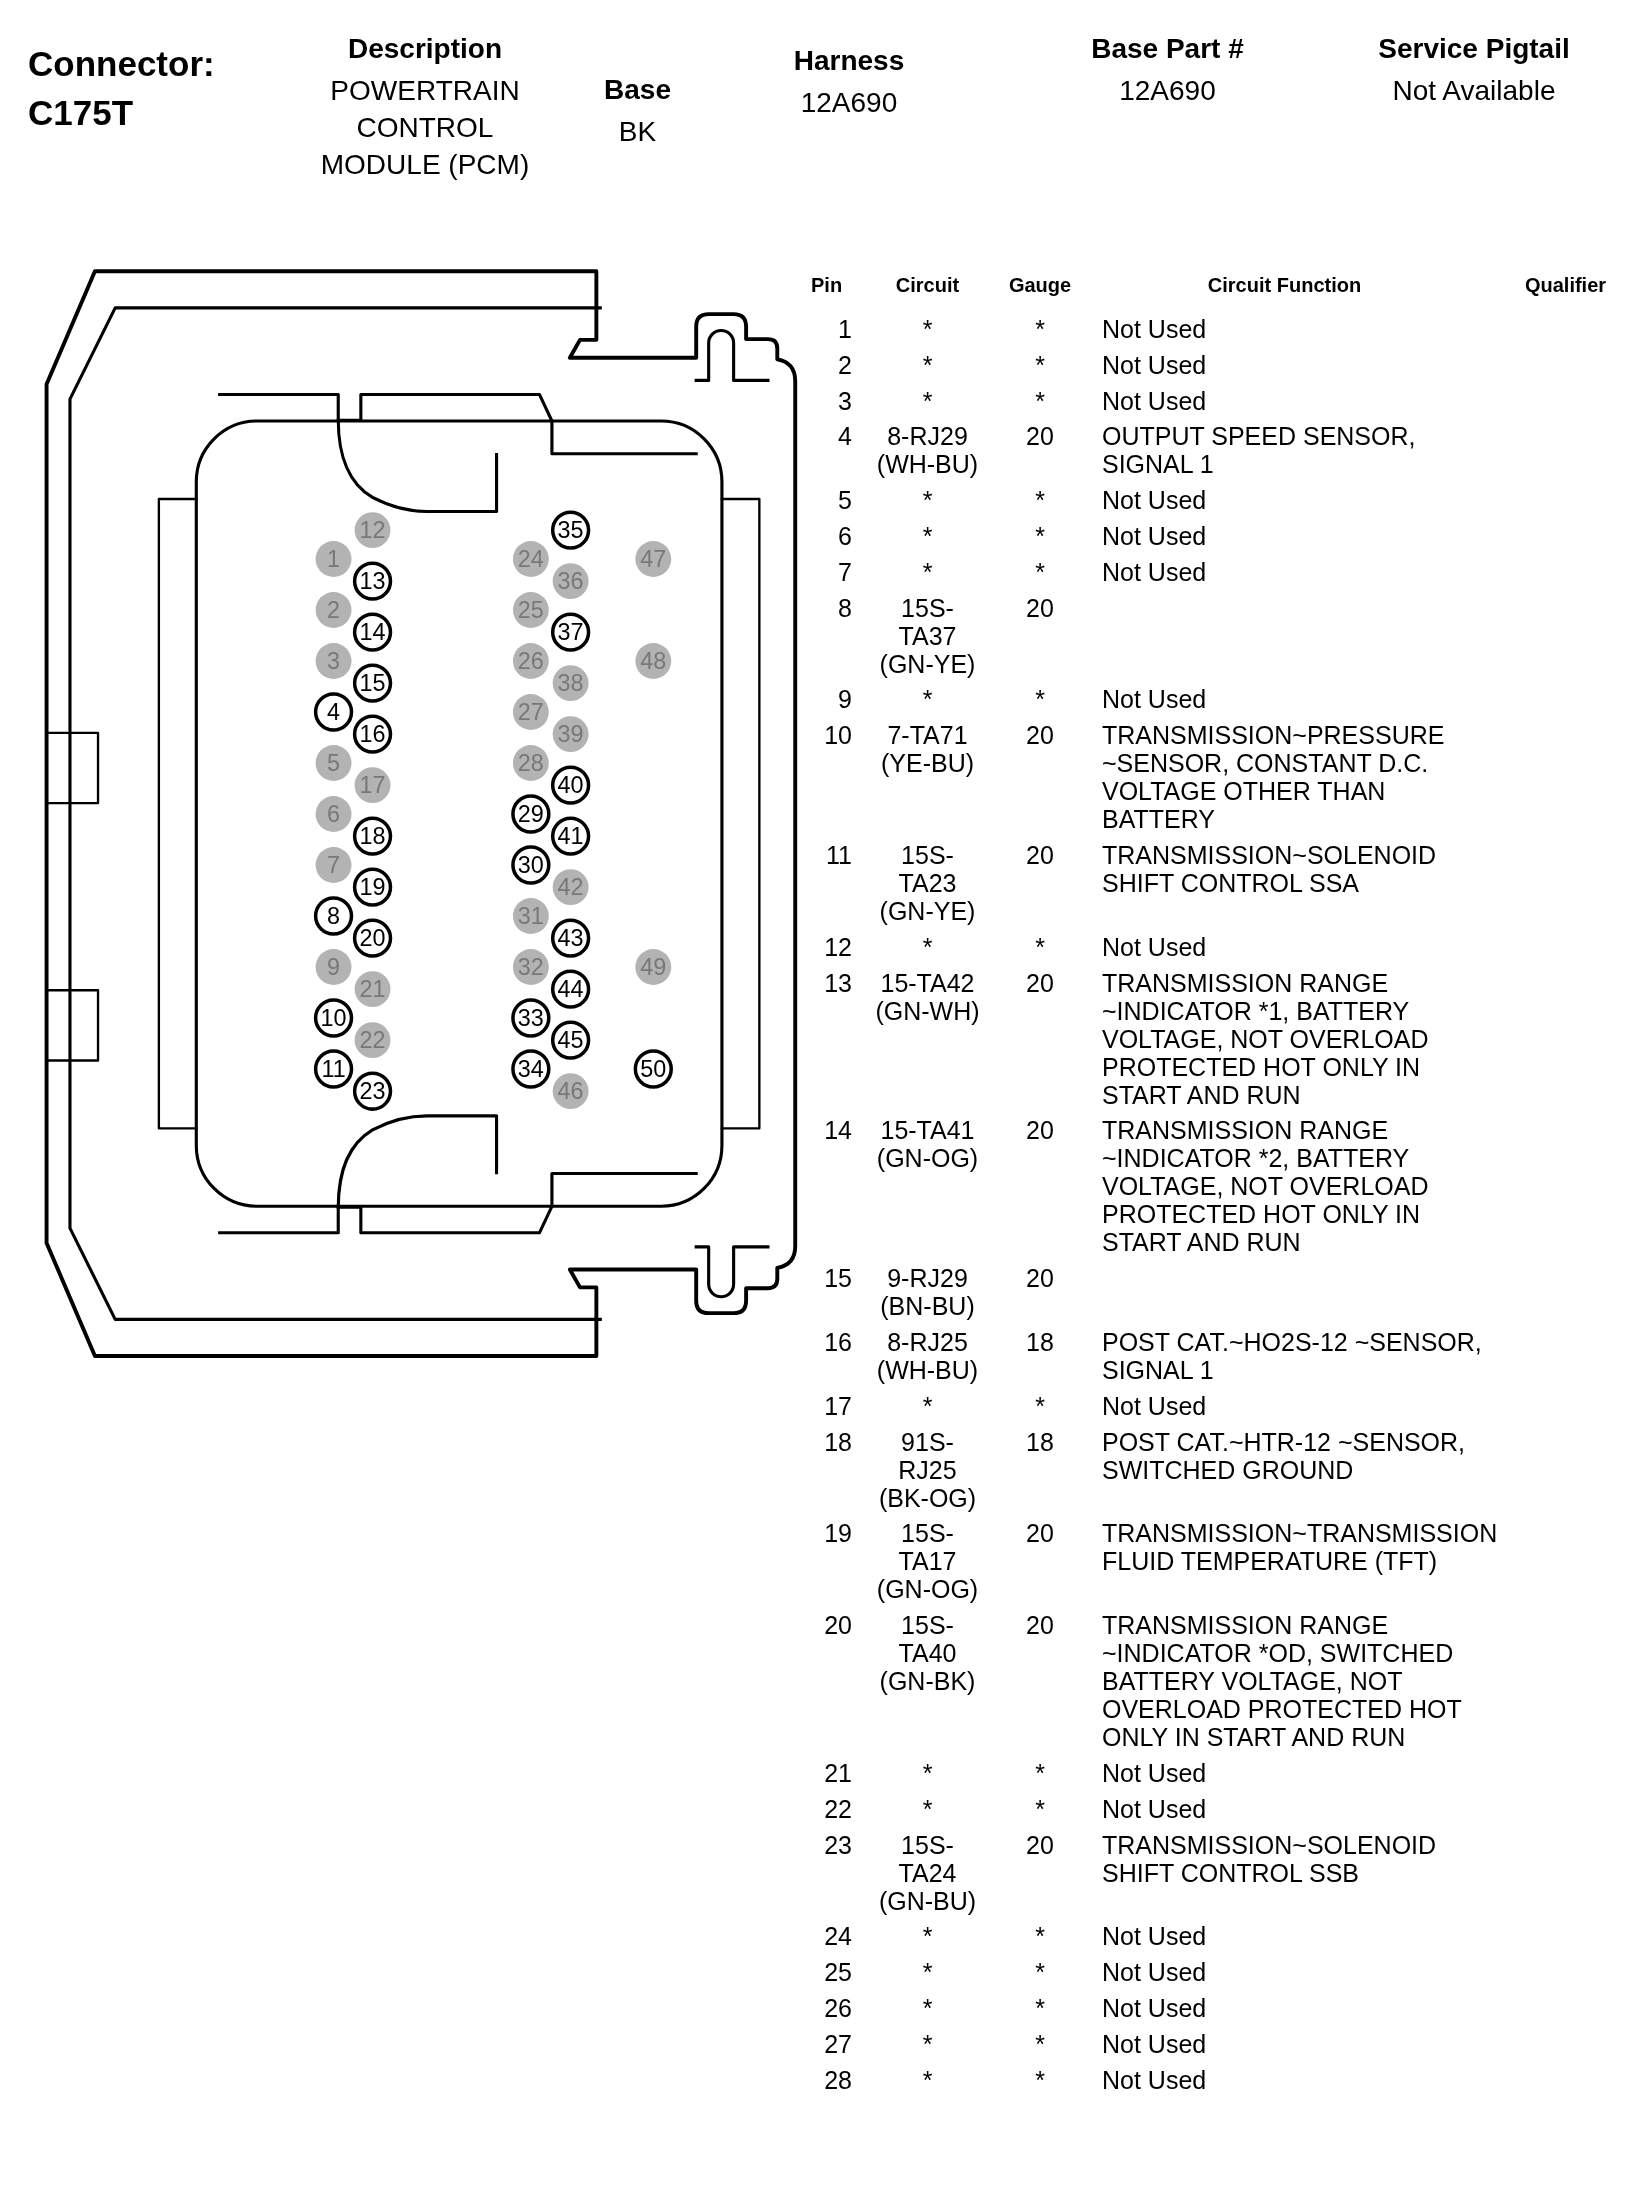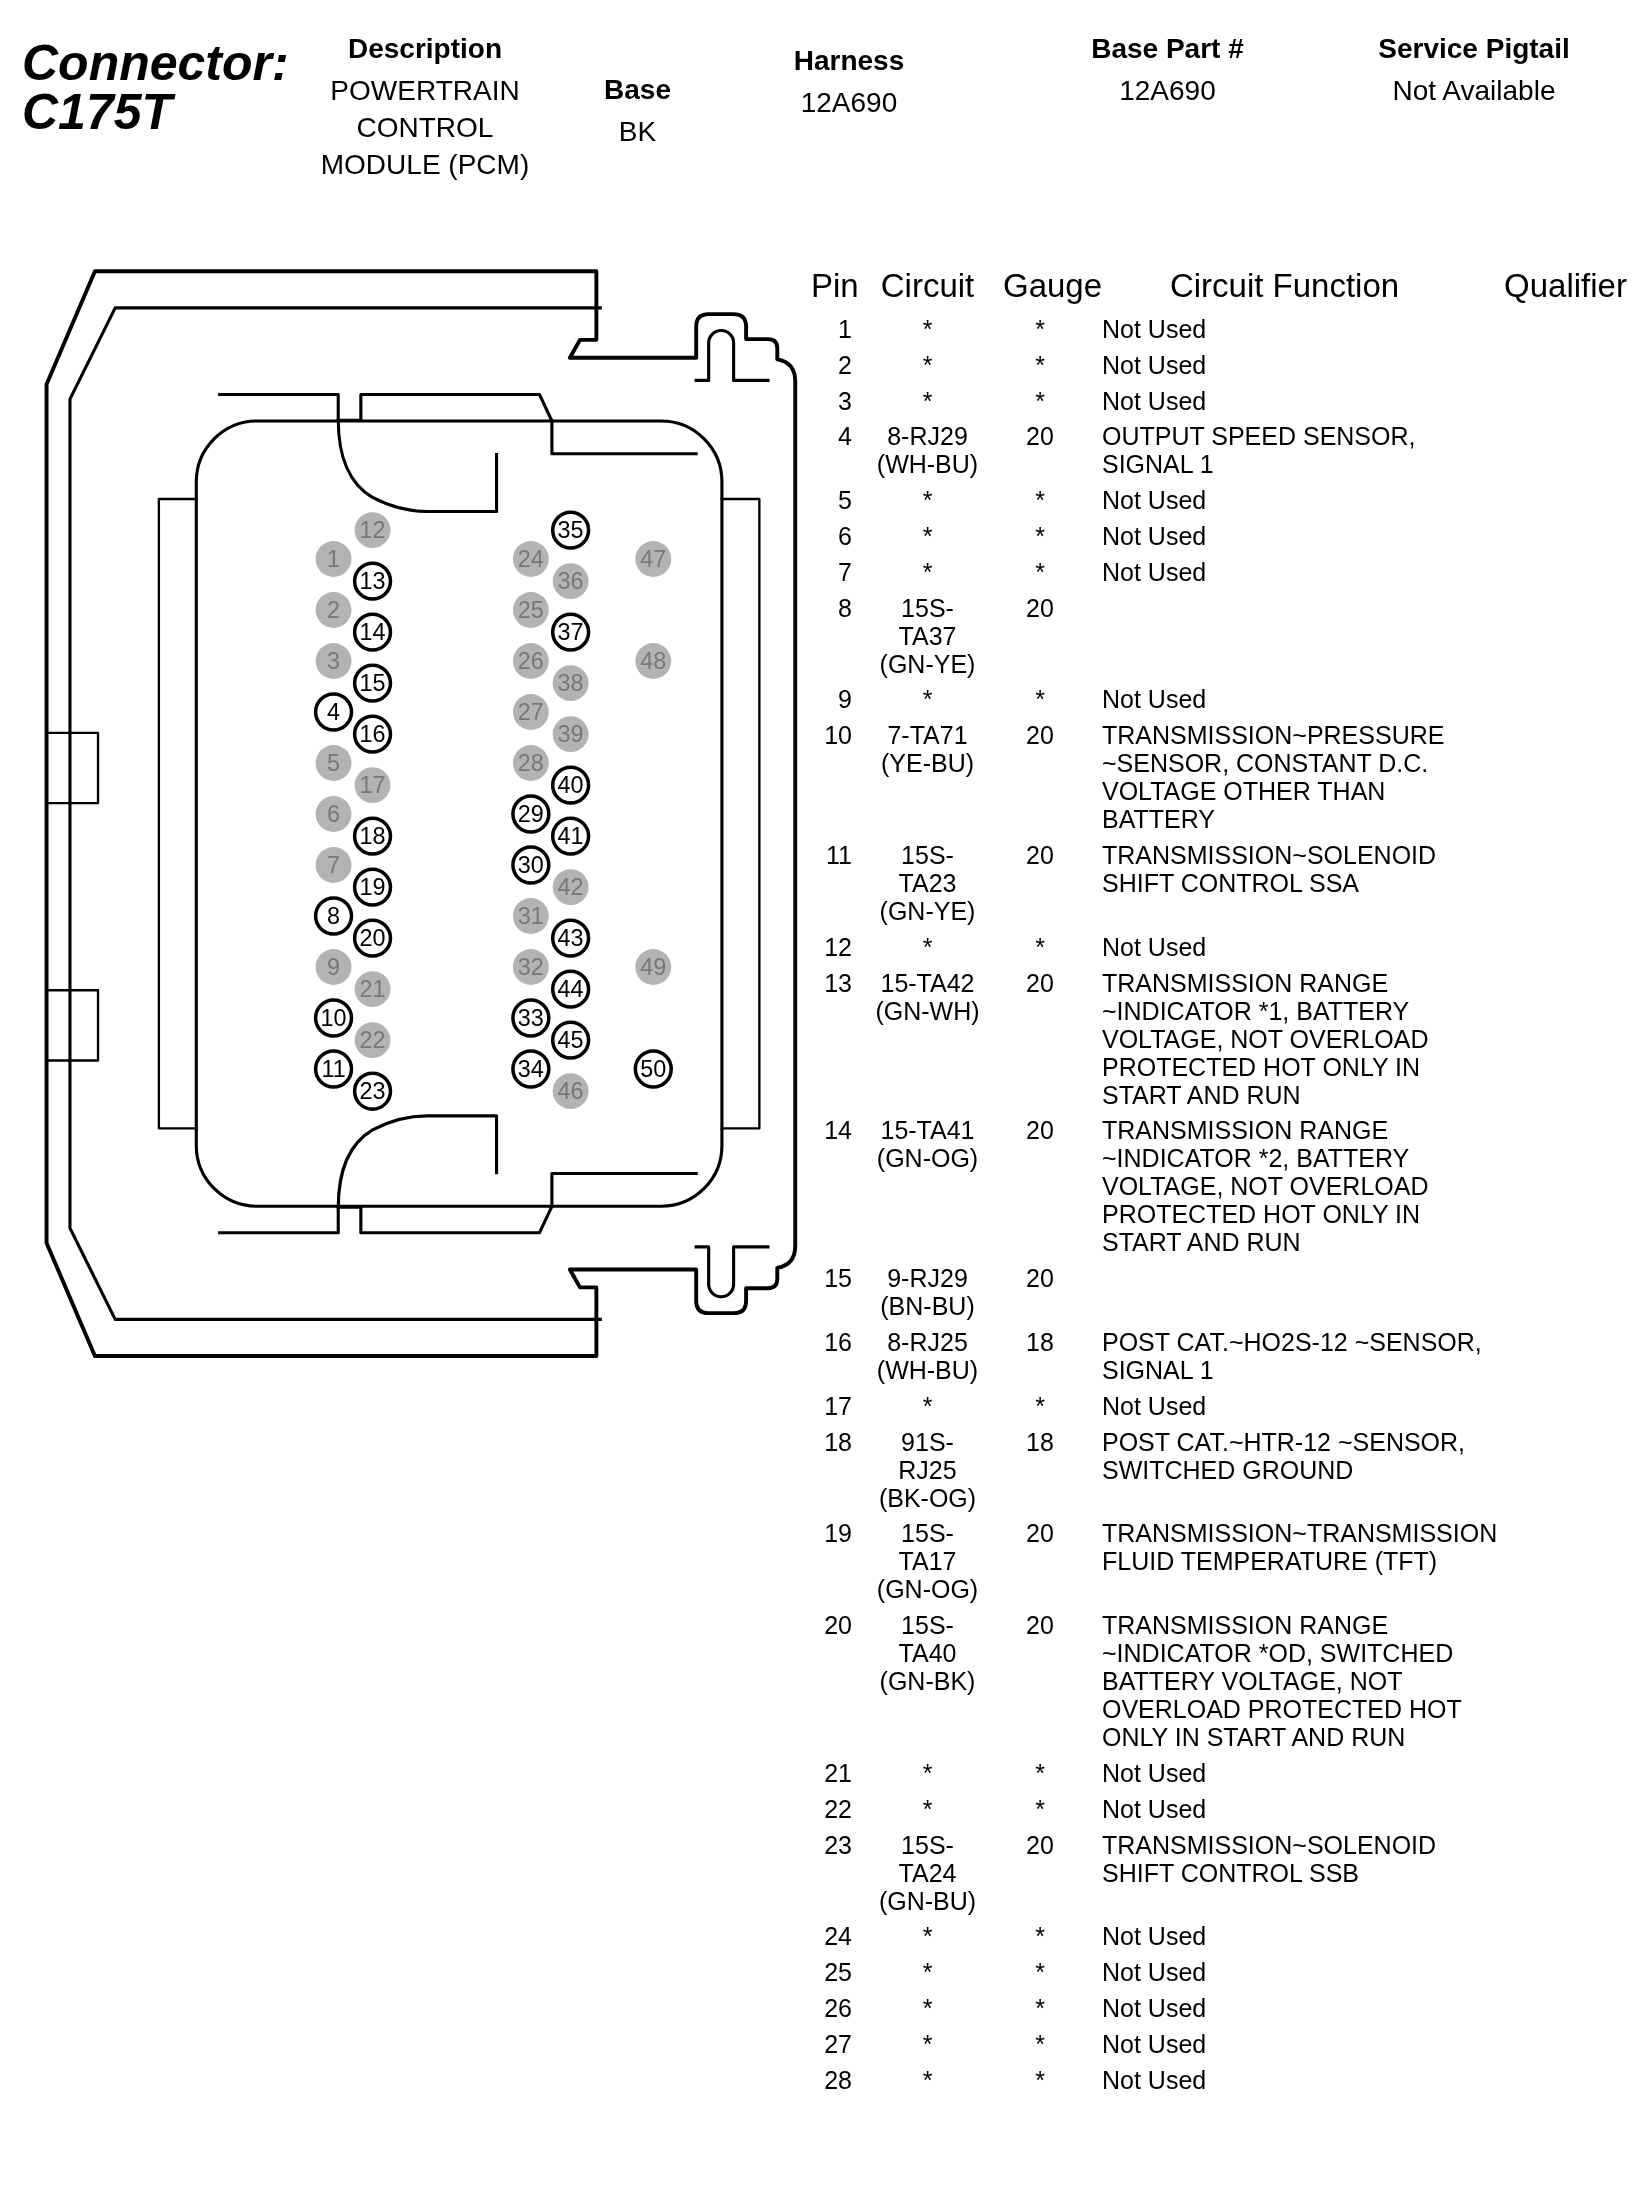--- a/index.html
+++ b/index.html
@@ -1,35 +1,35 @@
 <!DOCTYPE html>
 <html style="font-size:12.5px"><head>
 <meta charset="utf-8">
 <style>
   html,body{margin:0;padding:0;background:#fff;}
   .page{position:relative;width:1647px;height:2205px;background:#fff;overflow:hidden;
         font-family:"Liberation Sans", sans-serif;color:#000;}
   
-  .conn-block{position:absolute;left:22px;top:39px;font-weight:bold;font-size:50px;line-height:49px;font-style:italic;}
+  .conn-block{position:absolute;left:28px;top:39px;font-weight:bold;font-size:35px;line-height:49px;}
   .hfield{position:absolute;text-align:center;}
   .hlabel{font-weight:bold;font-size:28px;line-height:36px;}
   .hvalue{font-size:28px;line-height:37px;white-space:pre-line;}
   #f-desc{left:269px;top:31px;width:312px;}
   #f-color{left:575px;top:72px;width:125px;}
   #f-harness{left:771px;top:43px;width:156px;}
   #f-base{left:1074px;top:31px;width:187px;}
   #f-pigtail{left:1365px;top:31px;width:218px;}
   .hvgap{height:4.7px;}
   
   .diagram{position:absolute;left:23.4px;top:265px;width:788px;height:1123px;}
   .diagram path,.diagram rect{fill:none;stroke:#000;stroke-linejoin:round;stroke-linecap:square;}
   
   .pin-table{position:absolute;left:811px;top:270px;width:828px;}
   .thead,.trow{display:grid;grid-template-columns:41px 151px 74px 415px 147px;}
-  .thead{font-weight:normal;font-size:33px;line-height:31px;margin-bottom:14px;}
+  .thead{font-weight:bold;font-size:20px;line-height:31px;margin-bottom:14px;}
   .h-pin{text-align:left;}
   .h-circuit,.h-gauge,.h-fn,.h-q{text-align:center;}
   .trow{margin-bottom:7.8px;}
   .cell{font-size:25px;line-height:28px;white-space:pre-line;}
   .c-pin{text-align:right;}
   .c-circuit{text-align:center;}
   .c-gauge{text-align:center;}
   .c-fn{padding-left:25px;}
   .c-q{text-align:center;}
 </style>

